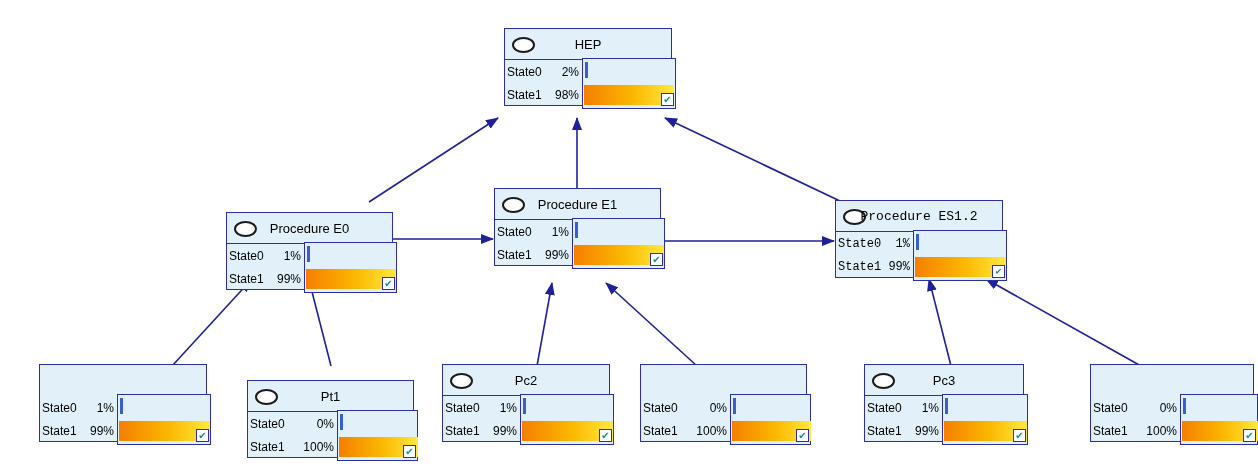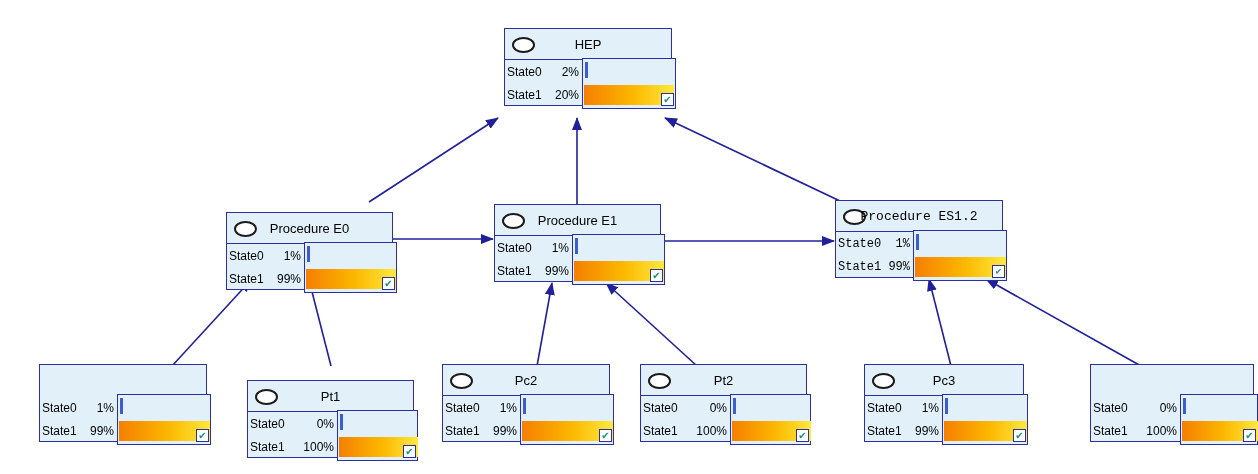--- a/index.html
+++ b/index.html
@@ -74,21 +74,21 @@
           <span class="ellipse"></span>
           <span class="ttl">HEP</span>
         </div>
         <div class="labels" style="width: 77px;">
           <div class="lrow">
             <span>State0</span>
             <span>2%</span>
           </div>
           <div class="lrow">
             <span>State1</span>
-            <span>20%</span>
+            <span>98%</span>
           </div>
         </div>
         <div class="pane" style="left: 77px; top: 29px; width: 94px; height: 51px;">
           <div class="tick"></div>
           <div class="bar" style="width: 98%;"></div>
           <div class="check"></div>
         </div>
       </div>
       <div class="node" style="left: 226px; top: 212px; width: 167px; height: 78px;">
         <div class="hdr">
@@ -104,21 +104,21 @@
             <span>State1</span>
             <span>99%</span>
           </div>
         </div>
         <div class="pane" style="left: 77px; top: 29px; width: 93px; height: 51px;">
           <div class="tick"></div>
           <div class="bar" style="width: 99%;"></div>
           <div class="check"></div>
         </div>
       </div>
-      <div class="node" style="left: 494px; top: 204px; width: 167px; height: 78px; text-decoration: underline;">
+      <div class="node" style="left: 494px; top: 188px; width: 167px; height: 78px; text-decoration: underline;">
         <div class="hdr">
           <span class="ellipse"></span>
           <span class="ttl">Procedure E1</span>
         </div>
         <div class="labels" style="width: 77px;">
           <div class="lrow">
             <span>State0</span>
             <span>1%</span>
           </div>
           <div class="lrow">
@@ -206,24 +206,20 @@
             <span>99%</span>
           </div>
         </div>
         <div class="pane" style="left: 77px; top: 29px; width: 94px; height: 51px;">
           <div class="tick"></div>
           <div class="bar" style="width: 99%;"></div>
           <div class="check"></div>
         </div>
       </div>
       <div class="node" style="left: 640px; top: 364px; width: 167px; height: 78px;">
-        <div class="hdr">
-          <span class="ellipse"></span>
-          <span class="ttl">Pt2</span>
-        </div>
         <div class="labels" style="width: 89px;">
           <div class="lrow">
             <span>State0</span>
             <span>0%</span>
           </div>
           <div class="lrow">
             <span>State1</span>
             <span>100%</span>
           </div>
         </div>

